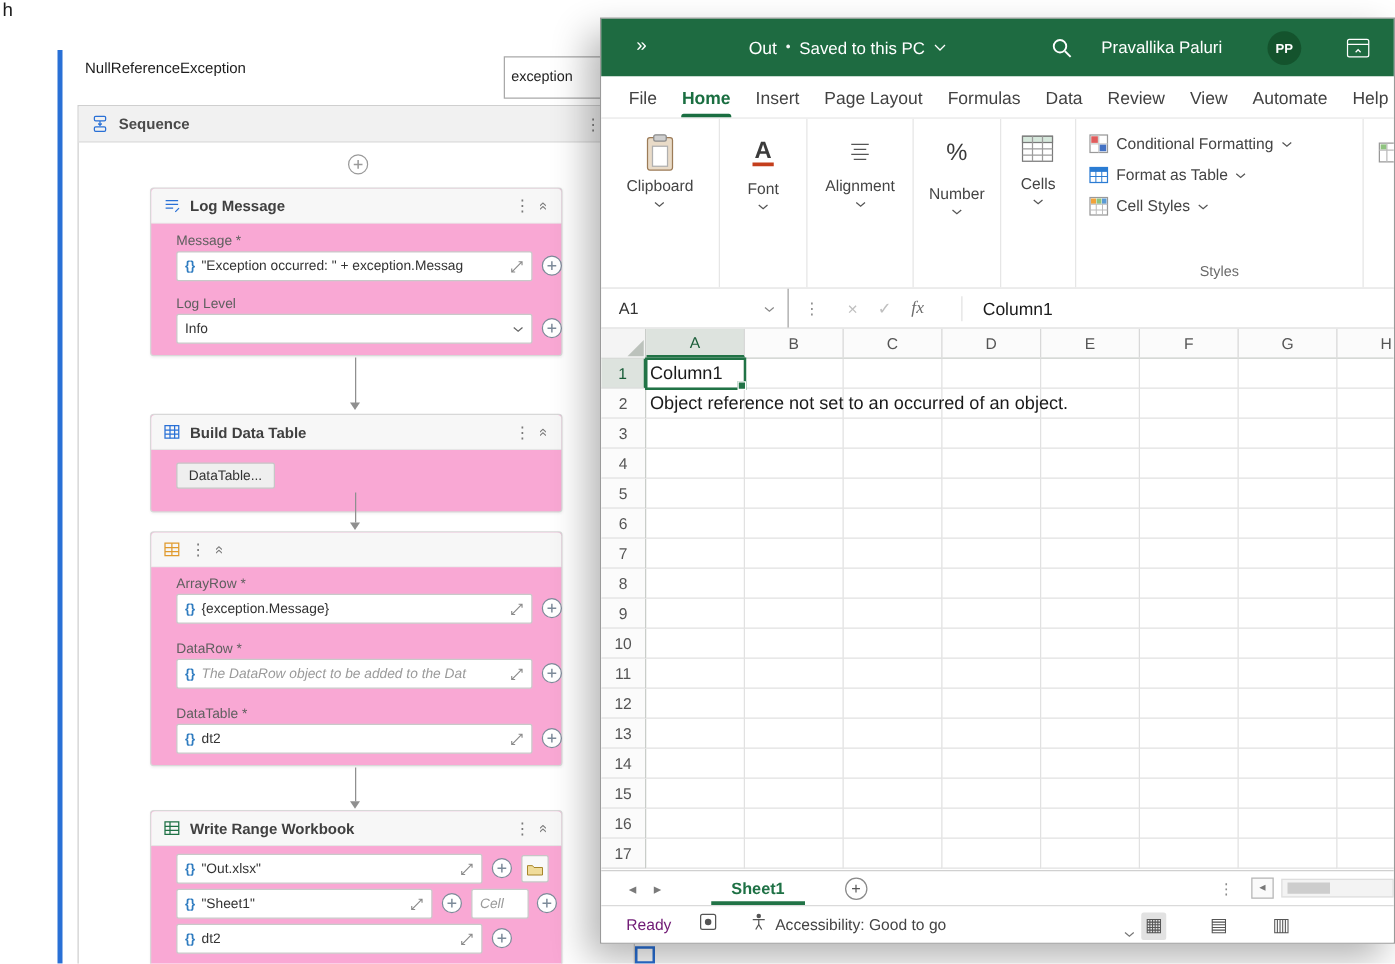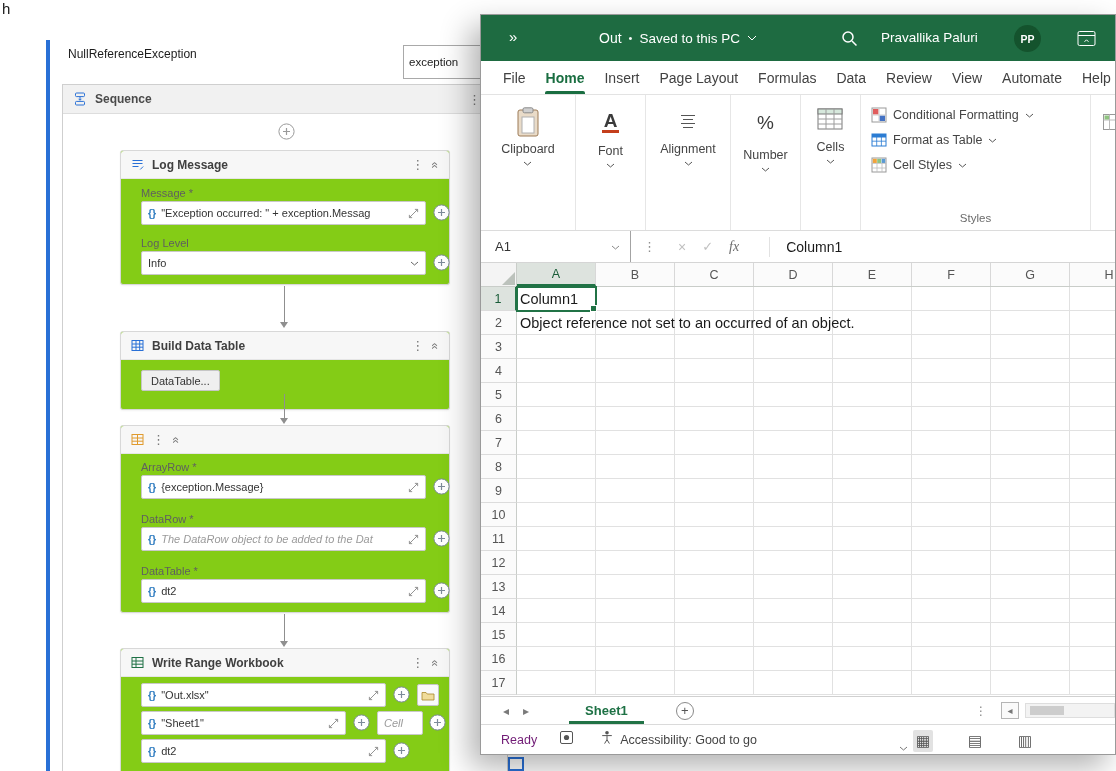--- a/index.html
+++ b/index.html
@@ -12,21 +12,21 @@
   .bluebar{position:absolute;left:46px;top:40px;width:4px;height:731px;background:#2970d6}
   .exc-name{position:absolute;left:68px;top:47px;font-size:12px;color:#1c1c1c}
   .exc-value{position:absolute;left:403px;top:45px;width:112px;height:22px;border:1px solid #a9a9a9;background:#fff;font-size:11.5px;color:#222;display:flex;align-items:center;padding:16px 5px}
   .seqbox{position:absolute;left:62px;top:84px;width:446px;height:690px;border:1px solid #cfcfcf;background:#fff}
   .seqhead{height:29px;background:#f1f1f1;border-bottom:1px solid #ddd;display:flex;align-items:center;gap:8px;padding:0 10px;position:relative}
   .seqtitle{font-size:12px;font-weight:bold;color:#4a4a4a}
   .kebab{color:#7a7a7a;font-size:13px;line-height:1;cursor:pointer}
   .seqhead .kebab{position:absolute;left:405px;top:8px}
   .collapse{color:#7a7a7a;font-size:12px;display:inline-block;transform:rotate(90deg);cursor:pointer}
   .addbtn{position:absolute;cursor:pointer}
-  .card{position:absolute;left:120px;width:330px;background:#84cc16;border:1px solid #d8d8d8;border-radius:3px;box-shadow:0 1px 2px rgba(0,0,0,.05)}
+  .card{position:absolute;left:120px;width:330px;background:#f9a8d4;border:1px solid #d8d8d8;border-radius:3px;box-shadow:0 1px 2px rgba(0,0,0,.05)}
   .card-h{height:28px;display:flex;align-items:center;gap:8px;padding:0 10px;background:#f7f7f7;border-bottom:1px solid #e6e6e6;border-radius:3px 3px 0 0}
   .card-title{font-size:12px;font-weight:bold;color:#404040;flex:1;white-space:nowrap}
   .flabel{position:absolute;left:20px;font-size:11px;color:#5f5f5f;white-space:nowrap}
   .expr{position:absolute;left:20px;height:24px;border:1px solid #c9c9c9;border-radius:2px;background:#fff;display:flex;align-items:center;padding:0 6px;gap:5px;overflow:hidden}
   .tok{color:#2f7cc0;font-size:10.5px;font-weight:bold;flex:0 0 auto}
   .etext{font-size:11px;color:#333;white-space:nowrap;overflow:hidden;flex:1}
   .ph{color:#9a9a9a;font-style:italic}
   .xic{flex:0 0 auto}
   .pbtn{position:absolute;width:17px;height:17px;cursor:pointer}
   .vline{position:absolute;left:284px;width:1px;background:#8f8f8f}

